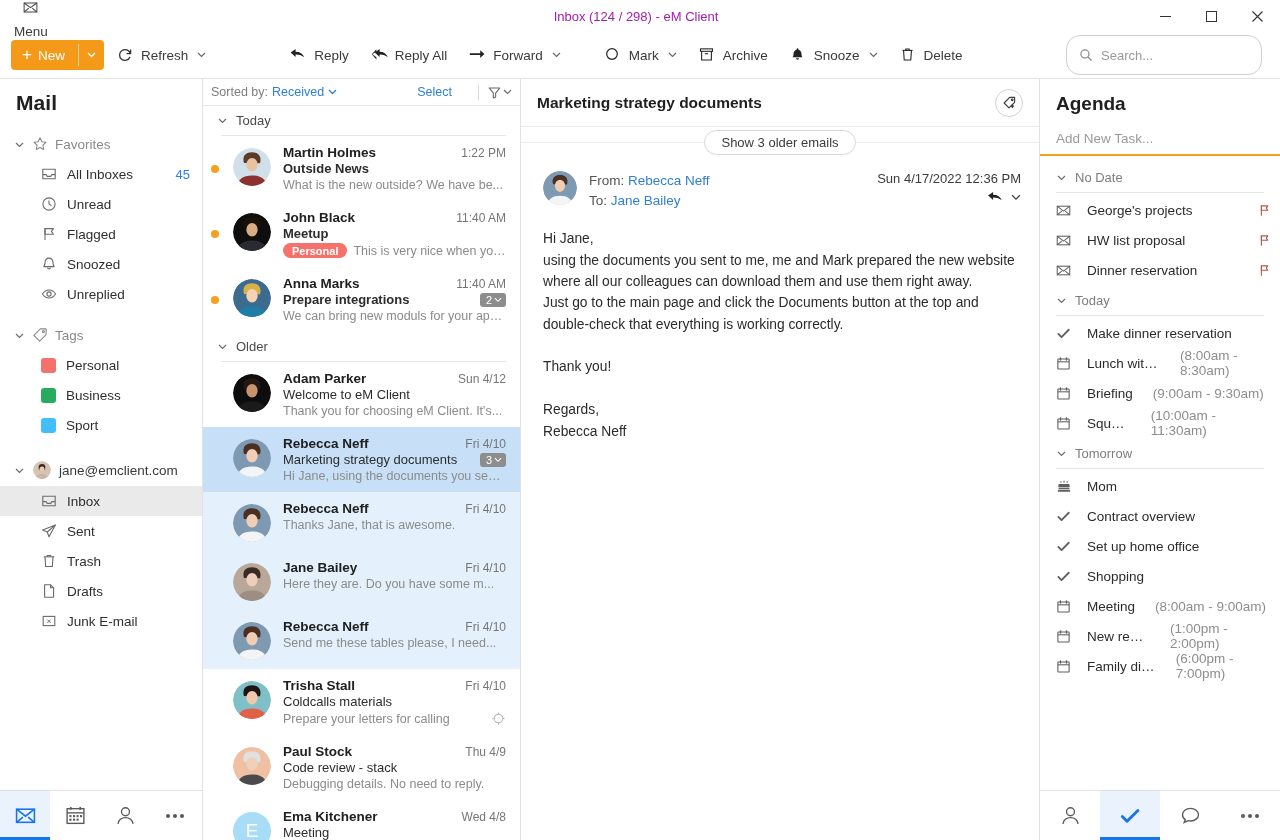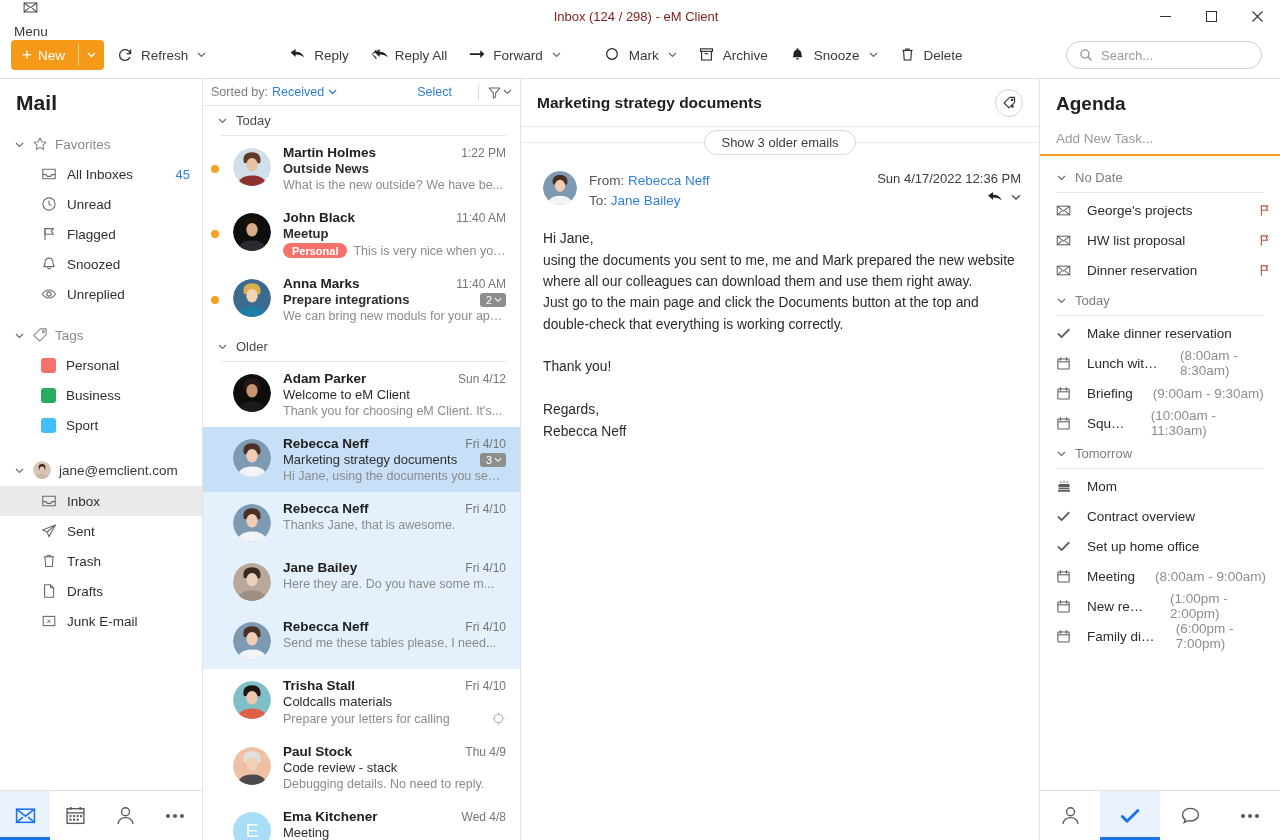--- a/index.html
+++ b/index.html
@@ -21,21 +21,21 @@
     position: relative;
   }
   .menu-btn {
     display: flex; align-items: center; gap: 9px;
     padding: 0 12px 0 14px; height: 32px;
     font-size: 13.5px; color: #3c3c3c; flex-direction: column;
   }
   .menu-btn .ic { width: 15px; height: 15px; display: block; }
   .win-title {
     position: absolute; left: 0; right: 8px; text-align: center;
-    font-size: 13px; color: #7f1d1d; pointer-events: none;
+    font-size: 13px; color: #a21caf; pointer-events: none;
   }
   .win-controls { margin-left: auto; display: flex; height: 32px; z-index:2; }
   .win-controls div {
     width: 46px; height: 32px; display: flex; align-items: center; justify-content: center;
     color: #333;
   }
 
   
   .toolbar {
     height: 47px; flex: 0 0 47px;
@@ -64,21 +64,21 @@
     font-size: 13.5px; color: #3a3a3a; border-radius: 3px;
     white-space: nowrap;
   }
   .tb-item .ic { width: 16px; height: 16px; display: block; flex: 0 0 16px; }
   .tb-item .cv { margin-left: 1px; opacity: .8; }
   .tb-gap { width: 62px; }
   .tb-gap2 { width: 22px; }
 
   .search-box {
     margin-left: auto; margin-right: 18px;
-    width: 196px; height: 28px;
+    width: 196px; height: 40px;
     border: 1px solid #cfcfcf; border-radius: 14px;
     display: flex; align-items: center; gap: 8px; padding: 0 12px;
     background: #fff;
   }
   .search-box input {
     border: none; outline: none; font-size: 13px; color: #333;
     font-family: "Liberation Sans", sans-serif; width: 100%;
     background: transparent;
   }
   .search-box input::placeholder { color: #9a9a9a; }
@@ -1151,20 +1151,28 @@
           <div class="ag-item">
             <span class="ic">
               <svg width="15" height="15" viewBox="0 0 16 16" fill="none" stroke="currentColor" stroke-width="1.9" stroke-linecap="round" stroke-linejoin="round">
                 <path d="M2.5 8.4l3.4 3.4L13.6 4"></path>
               </svg>
             </span>
             <span class="lbl">Set up home office</span>
           </div>
           <div class="ag-item">
             <span class="ic">
+              <svg width="15" height="15" viewBox="0 0 16 16" fill="none" stroke="currentColor" stroke-width="1.9" stroke-linecap="round" stroke-linejoin="round">
+                <path d="M2.5 8.4l3.4 3.4L13.6 4"></path>
+              </svg>
+            </span>
+            <span class="lbl">Shopping</span>
+          </div>
+          <div class="ag-item">
+            <span class="ic">
               <svg width="15" height="15" viewBox="0 0 16 16" fill="none" stroke="currentColor" stroke-width="1.15">
                 <rect x="2" y="3.2" width="12" height="10.6" rx=".6"></rect>
                 <path d="M2 6.2h12"></path>
                 <path d="M4.8 2v2.2M11.2 2v2.2" stroke-width="1.5" stroke-linecap="round"></path>
               </svg>
             </span>
             <span class="lbl">Meeting</span>
             <span class="tm">(8:00am - 9:00am)</span>
           </div>
           <div class="ag-item">

